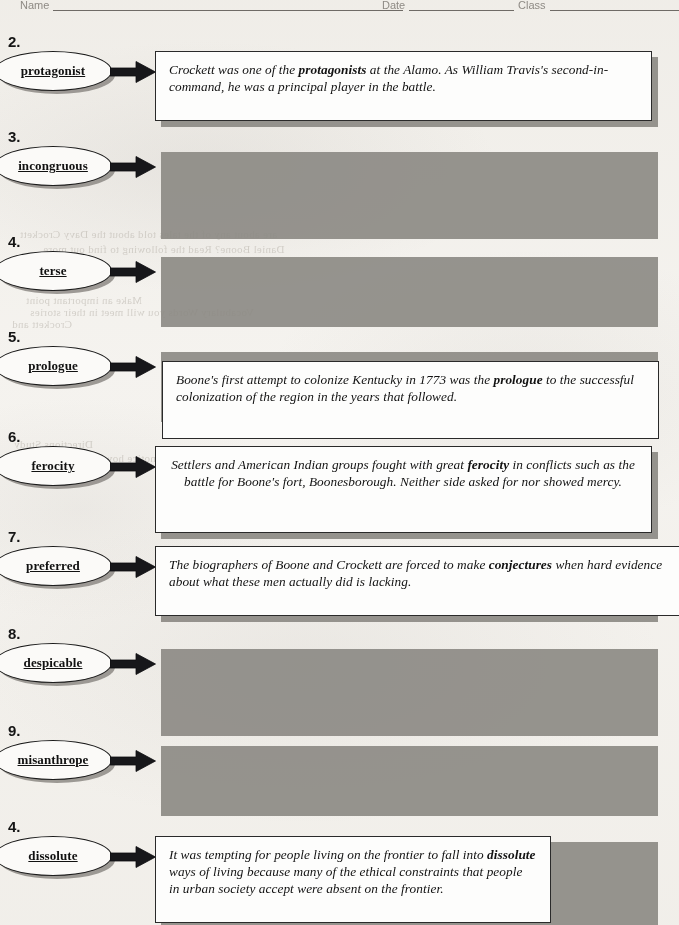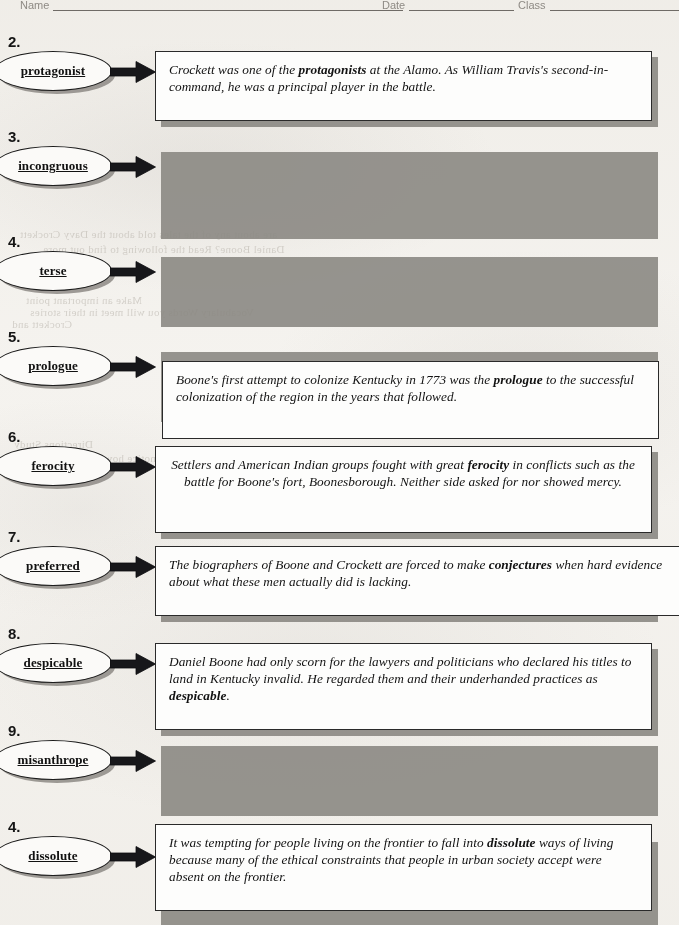--- a/index.html
+++ b/index.html
@@ -306,23 +306,20 @@
         <div class="oval-wrap">
           <div class="oval-shadow"></div>
           <div class="oval">
             <span class="oval-label">despicable</span>
           </div>
         </div>
         <div class="arrow"><svg width="46" height="22" viewBox="0 0 46 22">
             <path d="M0 7 L26 7 L26 0.5 L45.5 11 L26 21.5 L26 15 L0 15 Z" fill="#17171a" stroke="#0d0d0f" stroke-width="0.8" stroke-linejoin="round"></path>
           </svg></div>
         <div class="sbox-shadow" style="left: 161px; top: 24px; width: 497px; height: 87px;"></div>
-        <div class="sbox" style="top: 18px; width: 497px; height: 87px;">
-          <p><span>Daniel Boone had only scorn for the lawyers and politicians who declared his titles to land in Kentucky invalid. He regarded them and their underhanded practices as </span><b>despicable</b><span>.</span></p>
-        </div>
       </div>
       <div class="item" style="top: 722px; height: 96px;">
         <div class="item-number">9.</div>
         <div class="oval-wrap">
           <div class="oval-shadow"></div>
           <div class="oval">
             <span class="oval-label">misanthrope</span>
           </div>
         </div>
         <div class="arrow"><svg width="46" height="22" viewBox="0 0 46 22">
@@ -335,19 +332,19 @@
         <div class="oval-wrap">
           <div class="oval-shadow"></div>
           <div class="oval">
             <span class="oval-label">dissolute</span>
           </div>
         </div>
         <div class="arrow"><svg width="46" height="22" viewBox="0 0 46 22">
             <path d="M0 7 L26 7 L26 0.5 L45.5 11 L26 21.5 L26 15 L0 15 Z" fill="#17171a" stroke="#0d0d0f" stroke-width="0.8" stroke-linejoin="round"></path>
           </svg></div>
         <div class="sbox-shadow" style="left: 161px; top: 24px; width: 497px; height: 87px;"></div>
-        <div class="sbox" style="top: 6px; width: 497px; height: 87px;">
+        <div class="sbox" style="top: 18px; width: 396px; height: 87px;">
           <p><span>It was tempting for people living on the frontier to fall into </span><b>dissolute</b><span> ways of living because many of the ethical constraints that people in urban society accept were absent on the frontier.</span></p>
         </div>
       </div>
     </div>
 
 </div>
 
 </body></html>

